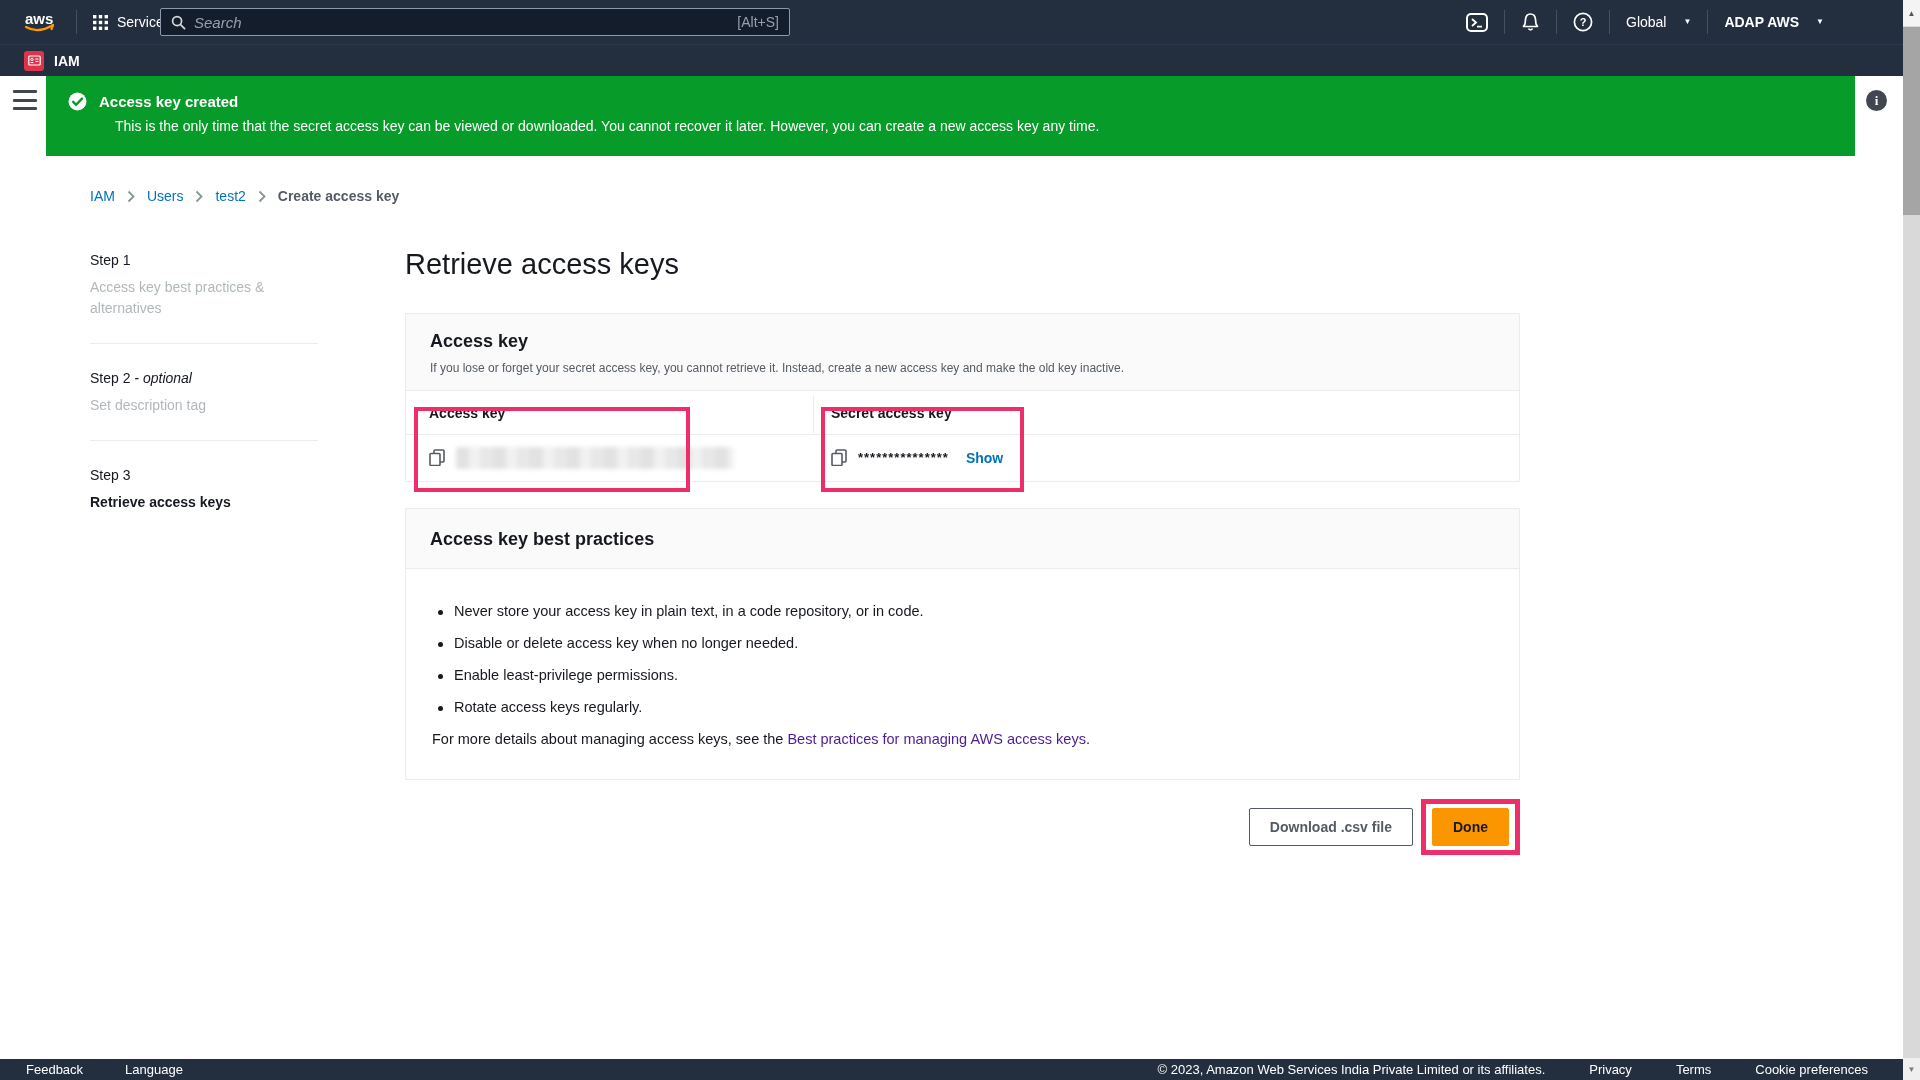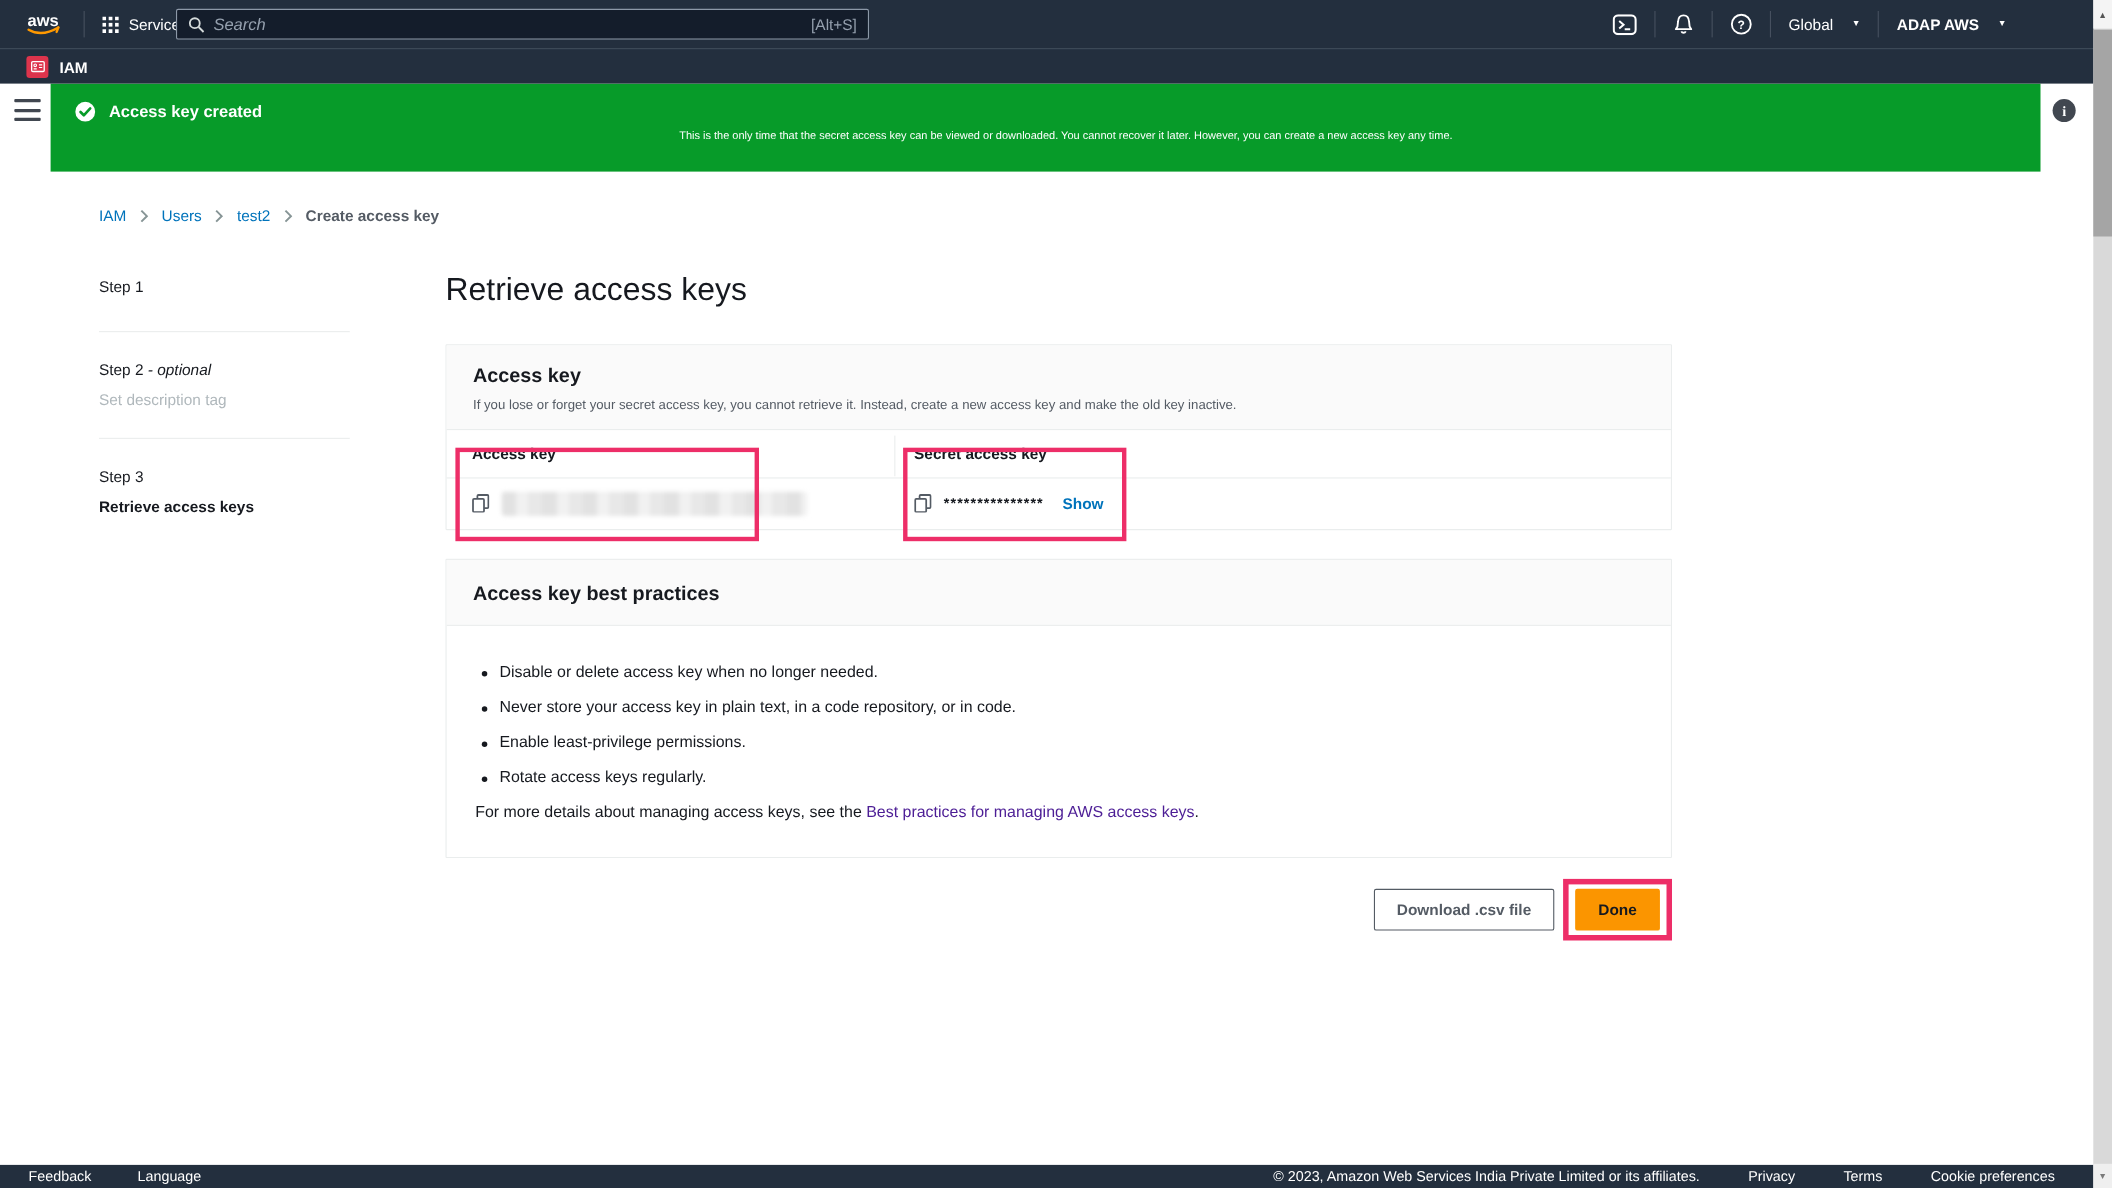--- a/index.html
+++ b/index.html
@@ -24,21 +24,21 @@
   .caret { font-size:8px; color:#ffffff; line-height:1; }
   
   .subnav { position:absolute; top:44px; left:0; width:1920px; height:32px; background:#232f3e; border-top:1px solid #2c3a4b; display:flex; align-items:center; z-index:5; }
   .iam-icon { width:20px; height:20px; border-radius:3px; background:#dd344c; margin:0 10px 0 24px; display:flex; align-items:center; justify-content:center; }
   .iam-label { color:#ffffff; font-size:14px; font-weight:bold; }
 
   
   .flashbar { position:absolute; left:46px; top:76px; width:1809px; height:80px; background:#079b29; color:#ffffff; padding:16px 20px 0 22px; }
   .flash-row { display:flex; align-items:flex-start; gap:12px; }
   .flash-title { font-size:15px; font-weight:bold; line-height:20px; }
-  .flash-msg { font-size:10px; margin:6px 0 0 35px;text-align:center; }
+  .flash-msg { font-size:14px; margin:6px 0 0 47px; }
 
   .hamburger { position:absolute; left:12px; top:88px; width:26px; height:24px; display:flex; flex-direction:column; justify-content:space-between; padding:2px 1px; cursor:pointer; }
   .hamburger span { display:block; height:3px; background:#414750; border-radius:1px; }
   .info-btn { position:absolute; left:1866px; top:90px; width:21px; height:21px; border-radius:50%; background:#414750; color:#ffffff; font-size:13px; font-weight:bold; font-family:"Liberation Serif",serif; display:flex; align-items:center; justify-content:center; cursor:pointer; }
 
   
   .breadcrumb { position:absolute; left:90px; top:188px; display:flex; align-items:center; gap:12px; font-size:14px; }
   .crumb-link { color:#0073bb; text-decoration:none; cursor:pointer; }
   .crumb-current { color:#545b64; font-weight:bold; }
 
@@ -227,20 +227,21 @@
     <a class="crumb-link">test2</a>
     <svg width="8" height="13" viewBox="0 0 8 13">
         <path d="M1.5 1.5 L6.5 6.5 L1.5 11.5" stroke="#879596" stroke-width="1.8" fill="none"></path>
       </svg>
     <span class="crumb-current">Create access key</span>
   </div>
 
   <div class="steps">
     <div class="step-block">
       <div class="step-num"><span>Step 1</span></div>
+      <div class="step-label">Access key best practices &amp; alternatives</div>
     </div>
     <div class="step-block">
       <div class="step-num"><span>Step 2</span><span class="step-optional"> - optional</span></div>
       <div class="step-label">Set description tag</div>
     </div>
     <div class="step-block">
       <div class="step-num"><span>Step 3</span></div>
       <div class="step-label current">Retrieve access keys</div>
     </div>
   </div>
@@ -288,22 +289,22 @@
       <div class="annotation anno-access"></div>
       <div class="annotation anno-secret"></div>
     </div>
 
     <div class="card best">
       <div class="card-header" style="padding:20px 24px 18px 24px;">
         <div class="card-title">Access key best practices</div>
       </div>
       <div class="bp-body">
         <ul class="bp-list">
+          <li>Never store your access key in plain text, in a code repository, or in code.</li>
           <li>Disable or delete access key when no longer needed.</li>
-          <li>Never store your access key in plain text, in a code repository, or in code.</li>
           <li>Enable least-privilege permissions.</li>
           <li>Rotate access keys regularly.</li>
         </ul>
         <div class="bp-more"><span>For more details about managing access keys, see the </span><a class="bp-link">Best practices for managing AWS access keys</a><span>.</span></div>
       </div>
     </div>
 
     <div class="actions">
       <button class="btn btn-normal">Download .csv file</button>
       <span class="done-anno">

